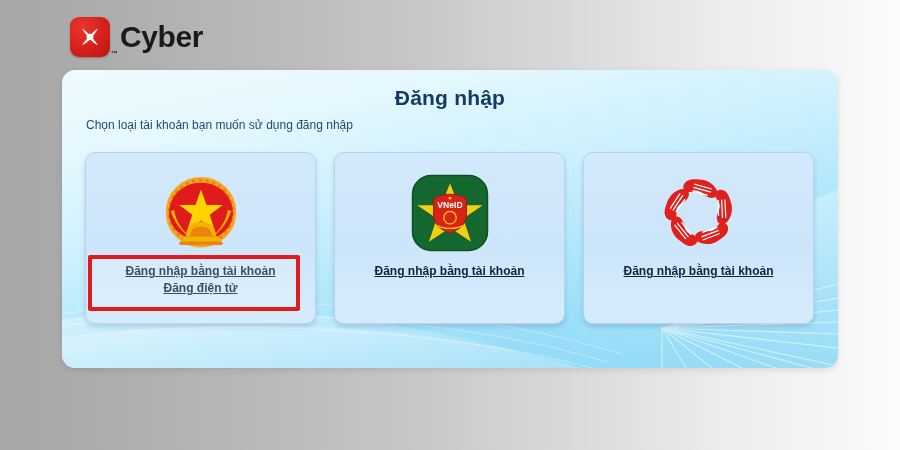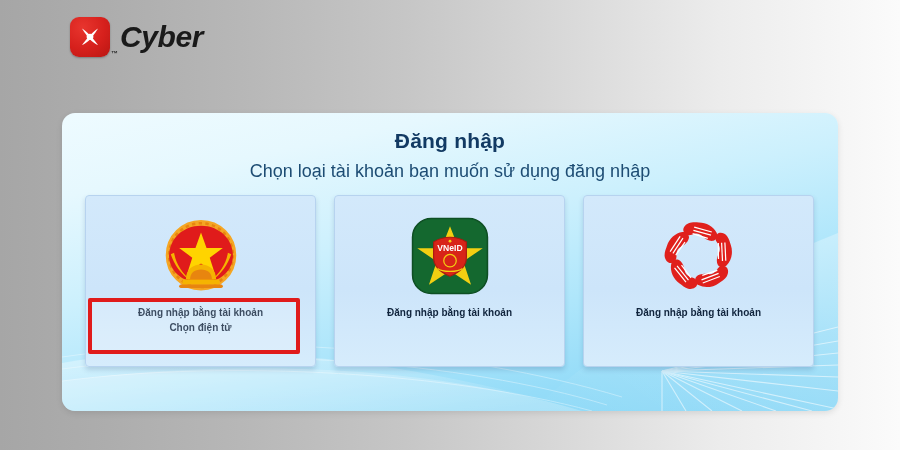--- a/index.html
+++ b/index.html
@@ -39,21 +39,20 @@
     justify-content: center;
   }
   .brand-mark svg { display: block; }
   .brand-name {
     font-size: 30px;
     font-weight: bold;
     color: #1a1a1a;
     letter-spacing: -0.4px;
     line-height: 1;
     position: relative;
-    font-style: italic;
   }
   .brand-tm {
     position: absolute;
     left: -9px;
     bottom: -5px;
     font-size: 7px;
     font-weight: bold;
     color: #2b2b2b;
   }
 
@@ -63,81 +62,82 @@
     left: 62px;
     top: 70px;
     width: 776px;
     height: 298px;
     border-radius: 13px;
     overflow: hidden;
     background: linear-gradient(168deg,
         #eefbff 0%, #e6f8fe 18%, #ccf0fd 42%,
         #aee6fb 64%, #95dcf8 82%, #87d6f6 100%);
     box-shadow: 0 2px 6px rgba(0,0,0,.10);
-    margin-top: 43px;
   }
   .panel-deco { position: absolute; inset: 0; pointer-events: none; }
 
   
   .panel-title {
     position: absolute;
     top: 16px;
     left: 0;
     width: 100%;
     text-align: center;
     font-size: 21px;
     font-weight: bold;
     color: #123a63;
     letter-spacing: .2px;
   }
   .panel-subtitle {
     position: absolute;
     top: 48px;
     left: 0;
     width: 100%;
-    text-align: center;
-    font-size: 18px;
+    text-align: left;
+    font-size: 12px;
     color: #1d4c73;
+    padding-left: 24px;
   }
 
   
   .cards {
     position: absolute;
     top: 82px;
     left: 23px;
     width: 730px;
     display: flex;
     gap: 18px;
   }
   .card {
     position: relative;
     width: 231px;
     height: 172px;
-    border-radius: 4px;
+    border-radius: 10px;
     background: linear-gradient(180deg, #d3e9fb 0%, #cde5fa 55%, #d6ecfc 100%);
     border: 1px solid #b7d3ef;
     box-shadow: 0 3px 5px rgba(40,60,110,.18);
     display: flex;
     flex-direction: column;
     align-items: center;
     padding-top: 14px;
   }
   .card-logo {
     height: 92px;
     display: flex;
     align-items: center;
     justify-content: center;
   }
   .card-label {
     margin-top: 4px;
     text-align: center;
-    font-size: 10px;
+    font-size: 12px;
     font-weight: bold;
     color: #10243d;
     line-height: 1.45;
+    text-decoration: underline;
   }
   .card-label .line2 { display: block; }
 
   
   .annotation {
     position: absolute;
     left: 2px;
     top: 102px;
     width: 212px;
     height: 56px;
@@ -226,21 +226,21 @@
           <path d="M37 78 C37 70 42 66 50 66 C58 66 63 70 63 78 Z" fill="#e8850f"></path>
           <rect x="28" y="78" width="44" height="6" rx="2" fill="#f5b301"></rect>
           <rect x="24" y="84" width="52" height="4" rx="2" fill="#e8850f"></rect>
 
           <path d="M14 48 C18 60 26 72 38 80 C28 70 20 60 18 46 Z" fill="#f5b301"></path>
           <path d="M86 48 C82 60 74 72 62 80 C72 70 80 60 82 46 Z" fill="#f5b301"></path>
         </svg>
       </div>
       <div class="card-label">
         <span>Đăng nhập bằng tài khoản</span>
-        <span class="line2">Chọn điện tử</span>
+        <span class="line2">Đăng điện tử</span>
       </div>
       <div class="annotation"></div>
     </div>
 
     <div class="card">
       <div class="card-logo">
         <svg width="78" height="78" viewBox="0 0 100 100" aria-hidden="true">
           <rect x="2" y="2" width="96" height="96" rx="24" fill="#14682f"></rect>
           <rect x="2" y="2" width="96" height="96" rx="24" fill="none" stroke="#0e4f23" stroke-width="2"></rect>
           <path d="M50 12 L61 40 L92 40 L67 57 L77 87 L50 69 L23 87 L33 57 L8 40 L39 40 Z" fill="#f3cf12"></path>

